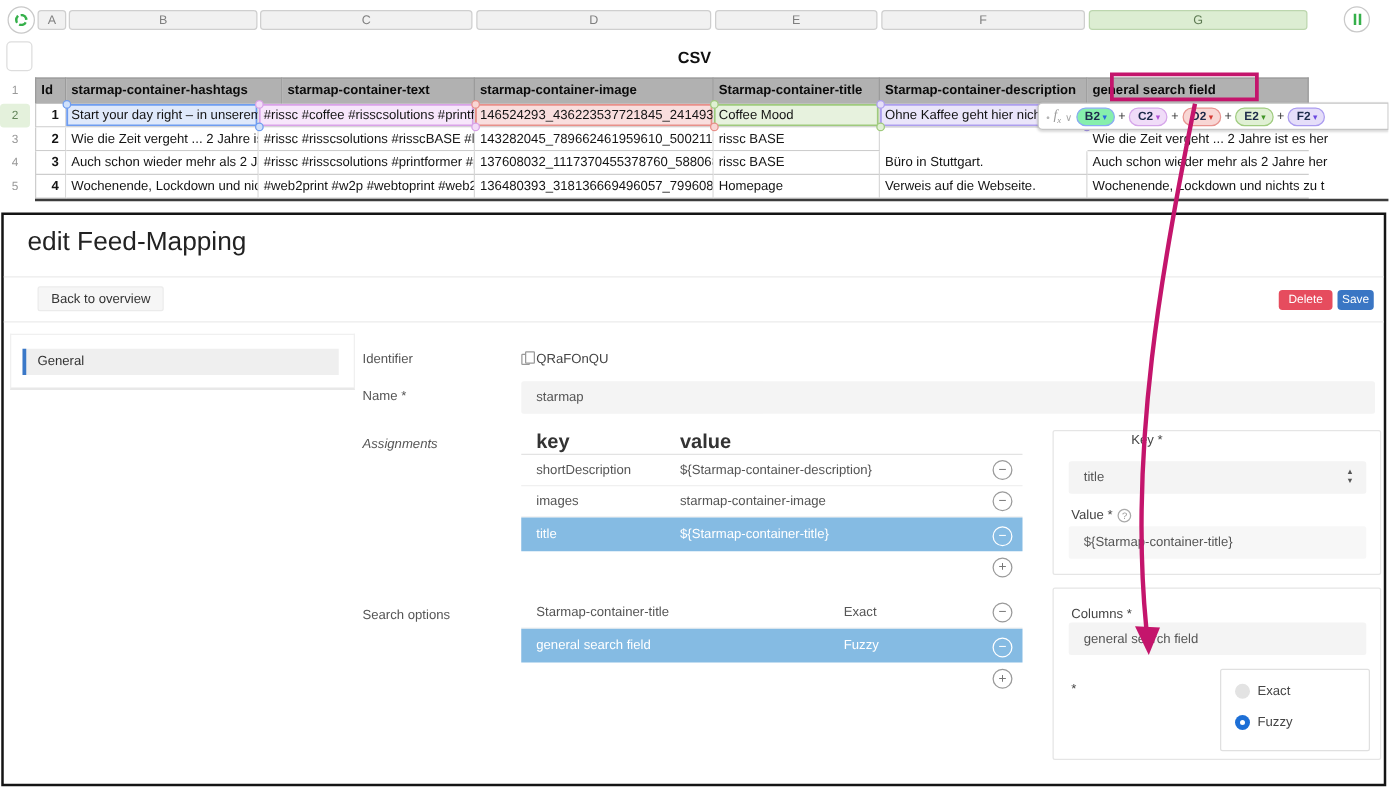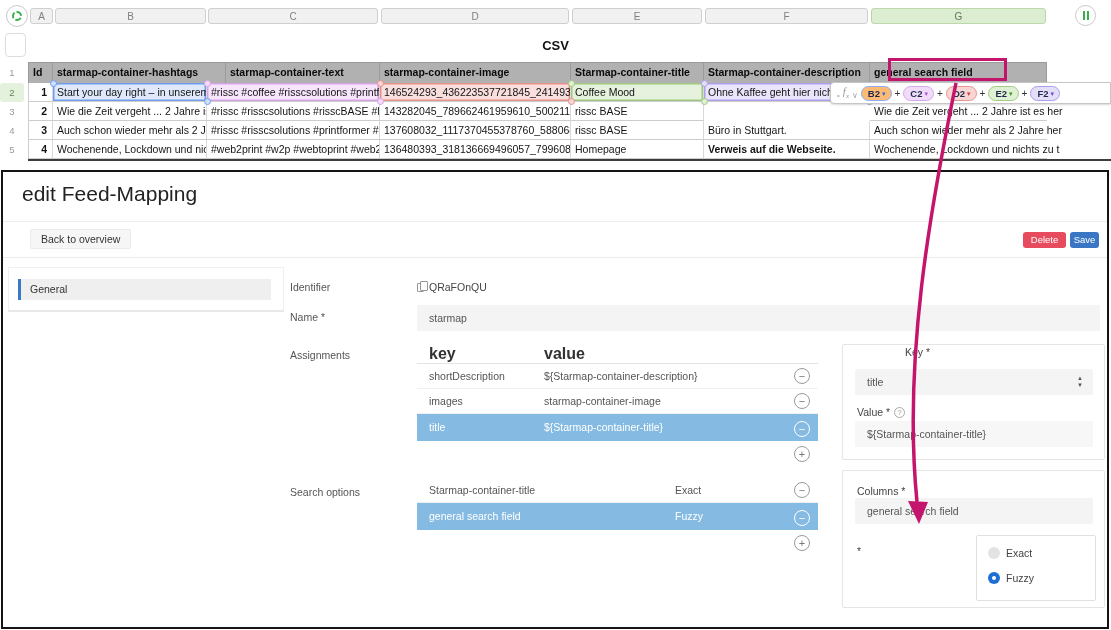--- a/index.html
+++ b/index.html
@@ -43,21 +43,21 @@
   .hd-green  { background:#e0f0d4; border:1.5px solid #9fca7d; }
   .hd-purple { background:#e5def9; border:1.5px solid #ad9fee; }
 
   .fxbar { position:absolute; left:830px; top:82px; height:22px; width:281px; background:#fff; border:1px solid #c6c6c6; border-radius:4px 0 0 4px; box-shadow:0 1px 2px rgba(0,0,0,.15); display:flex; align-items:center; padding-left:6px; gap:3px; z-index:6; overflow:hidden; }
   .fx-dot::before { content:"•"; color:#b5b5b5; font-size:8px; }
   .fx-label { font-style:italic; color:#9a9a9a; font-size:11px; font-family:"Liberation Serif","DejaVu Serif",serif; }
   .fx-label sub { font-size:7px; }
   .fx-chev::before { content:"∨"; color:#a8a8a8; font-size:8px; }
   .pill { display:flex; align-items:center; gap:2px; border-radius:9px; padding:1px 5px 1px 6px; font-size:9.5px; font-weight:bold; color:#1d2a4a; height:15px; flex:none; }
   .pill::after { content:"▾"; font-size:7px; margin-top:1px; }
-  .pill.pb { background:#fdba74; border:1px solid #89acf2; } .pill.pb::after{ color:#2a66e0; }
+  .pill.pb { background:#86efac; border:1px solid #89acf2; } .pill.pb::after{ color:#2a66e0; }
   .pill.pc { background:#f0dcf8; border:1px solid #d6a6ea; } .pill.pc::after{ color:#b052d6; }
   .pill.pd { background:#f8d6d4; border:1px solid #e89490; } .pill.pd::after{ color:#d43a34; }
   .pill.pe { background:#e0f0d4; border:1px solid #a0cc80; } .pill.pe::after{ color:#3f9426; }
   .pill.pf { background:#e5def9; border:1px solid #ab9cf0; } .pill.pf::after{ color:#6a48e0; }
   .plus-op { font-size:10px; color:#333; flex:none; }
 
   
   .mg-rect { position:absolute; left:888px; top:58px; width:119px; height:23px; border:3px solid #c4156c; z-index:20; }
   #arrow-svg { position:absolute; left:0; top:0; width:1111px; height:630px; z-index:30; pointer-events:none; }
 
@@ -171,21 +171,21 @@
       <div class="dcell" style="width:133px;">rissc BASE</div>
       <div class="dcell" style="width:166px;">Büro in Stuttgart.</div>
       <div class="dcell ovf" style="width:177px;">Auch schon wieder mehr als 2 Jahre her</div>
     </div>
     <div class="drow" style="top:140px;">
       <div class="dcell idc" style="width:25px;">4</div>
       <div class="dcell" style="width:154px;">Wochenende, Lockdown und nich</div>
       <div class="dcell" style="width:173px;">#web2print #w2p #webtoprint #web2</div>
       <div class="dcell" style="width:191px;">136480393_318136669496057_79960885</div>
       <div class="dcell" style="width:133px;">Homepage</div>
-      <div class="dcell" style="width:166px;font-weight:bold;">Verweis auf die Webseite.</div>
+      <div class="dcell" style="width:166px;">Verweis auf die Webseite.</div>
       <div class="dcell ovf" style="width:177px;">Wochenende, Lockdown und nichts zu t</div>
     </div>
     <div class="ss-bottom"></div>
 
     <div class="handle hd-blue" style="left:50px;top:80px;"></div>
     <div class="handle hd-pink" style="left:204px;top:80px;"></div>
     <div class="handle hd-red" style="left:377px;top:80px;"></div>
     <div class="handle hd-green" style="left:568px;top:80px;"></div>
     <div class="handle hd-purple" style="left:701px;top:80px;"></div>
     <div class="handle hd-blue" style="left:204px;top:98px;"></div>
@@ -224,21 +224,21 @@
 
     <div class="flabel" style="top:109px;">Identifier</div>
     <div class="ident-val">
       <span class="copy-icon"></span>
       <span>QRaFOnQU</span>
     </div>
 
     <div class="flabel" style="top:139px;text-align:right;">Name *</div>
     <div class="inp name-inp">starmap</div>
 
-    <div class="flabel" style="top:177px;">Assignments</div>
+    <div class="flabel" style="top:177px;font-style:italic;">Assignments</div>
     <div class="mtable" style="top:168px;">
       <div class="mt-head">
         <span class="col-a">key</span>
         <span class="col-b">value</span>
       </div>
       <div class="mt-row">
         <span class="col-a">shortDescription</span>
         <span class="col-b">${Starmap-container-description}</span>
         <span class="rnd-btn minus-btn"></span>
       </div>

